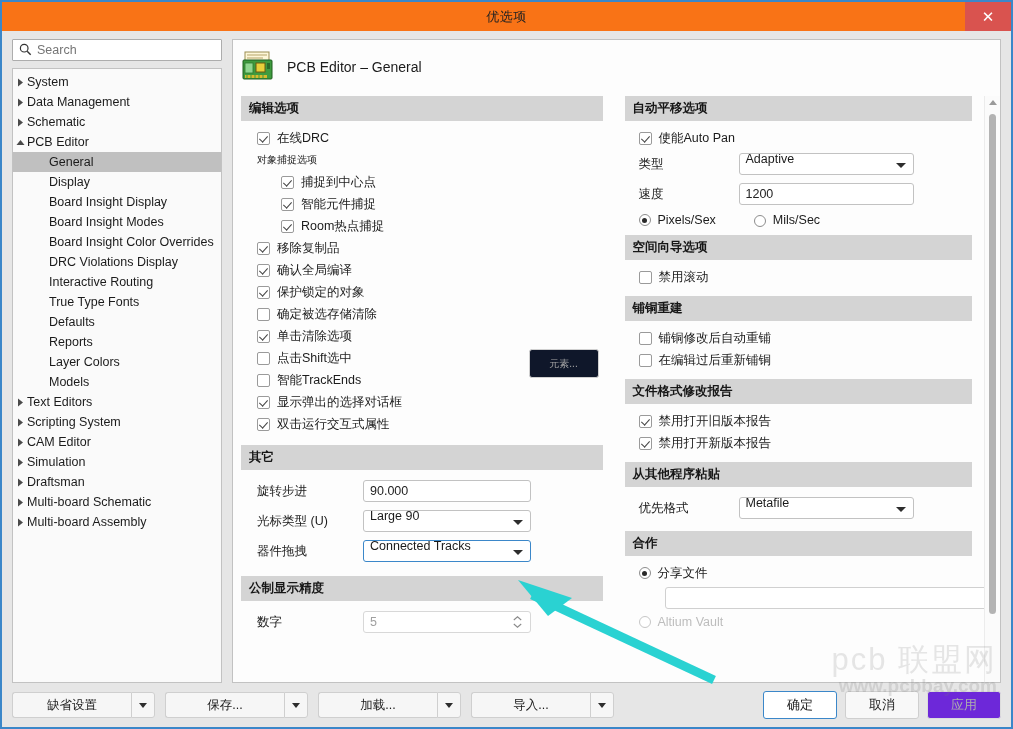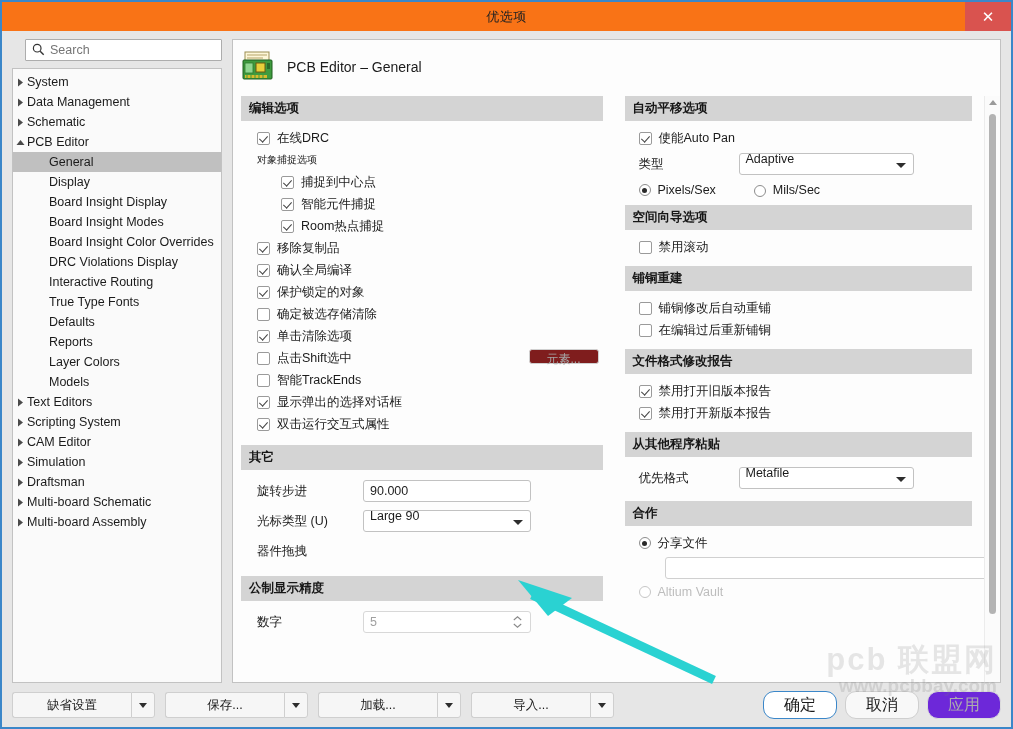--- a/index.html
+++ b/index.html
@@ -62,21 +62,20 @@
   .nav-col {
     width: 210px;
     flex: 0 0 210px;
     display: flex;
     flex-direction: column;
   }
   .search-wrap {
     position: relative;
     height: 22px;
     margin-bottom: 7px;
-    margin-left: 13px;
   }
   .search-input {
     width: 100%;
     height: 22px;
     box-sizing: border-box;
     border: 1px solid #adadad;
     background: #fff;
     padding: 0 4px 0 24px;
     font-family: inherit;
     font-size: 12.5px;
@@ -283,26 +282,26 @@
     align-items: center;
     padding: 0 22px 0 6px;
     font-size: 12.5px;
     color: #a0a0a0;
   }
   .spin .spin-arrows {
     position: absolute; right: 8px; top: 4px;
     display: flex; flex-direction: column; gap: 2px;
   }
   .small-btn {
-    width: 70px; height: 15px;
+    width: 70px; height: 29px;
     border: 1px solid #d0d0d0;
-    background: #7f1d1d;
+    background: #0f172a;
     border-radius: 3px;
     font-family: inherit;
-    font-size: 12px;
+    font-size: 10px;
     color: #a6a6a6;
     cursor: default;
   }
   .browse-row {
     padding-left: 40px;
     margin-top: 3px;
   }
   .browse-box {
     position: relative;
     height: 22px;
@@ -375,39 +374,39 @@
   .footer-right {
     position: absolute;
     right: 10px; top: 8px;
     display: flex;
     gap: 8px;
   }
   .fbtn {
     width: 74px; height: 28px;
     border: 1px solid #cfcfcf;
     background: #f8f8f8;
-    border-radius: 11px;
+    border-radius: 3px;
     font-family: inherit;
-    font-size: 16px;
+    font-size: 13px;
     color: #1b1b1b;
     cursor: default;
   }
   .fbtn.primary { border: 1px solid #3b87c9; background: #fff; }
   .fbtn.disabled { color: #adadad; background: #6d28d9; border-color: #dcdcdc; }
   
   .watermark {
     position: absolute;
     right: 14px; bottom: 30px;
     pointer-events: none;
     text-align: right;
     user-select: none;
   }
   .wm1 {
     font-size: 31px;
-    font-weight: bold;
+    font-weight: normal;
     color: rgba(120,120,120,0.18);
     letter-spacing: 2px;
     line-height: 30px;
   }
   .wm2 {
     font-size: 19px;
     font-weight: bold;
     color: rgba(120,120,120,0.20);
     line-height: 22px;
   }
@@ -667,20 +666,24 @@
             <div class="field-row">
               <span class="field-label">光标类型 (U)</span>
               <div class="combo">
                 <span>Large 90</span>
                 <i class="arrow"></i>
               </div>
             </div>
 
             <div class="field-row">
               <span class="field-label">器件拖拽</span>
+              <div class="combo focus">
+                <span>Connected Tracks</span>
+                <i class="arrow"></i>
+              </div>
             </div>
 
             <div class="group-head" style="margin-top:10px">公制显示精度</div>
 
             <div class="field-row">
               <span class="field-label">数字</span>
               <div class="spin">
                 <span>5</span>
                 <span class="spin-arrows">
                   <svg width="9" height="5" viewBox="0 0 9 5">
@@ -704,20 +707,24 @@
             </div>
 
             <div class="field-row" style="padding-left:14px">
               <span class="field-label r">类型</span>
               <div class="combo" style="width:175px">
                 <span>Adaptive</span>
                 <i class="arrow"></i>
               </div>
             </div>
 
+            <div class="field-row" style="padding-left:14px">
+              <span class="field-label r">速度</span>
+              <input class="txtbox" style="width: 175px;" type="text" value="1200">
+            </div>
 
             <div class="opt-row ind2" style="margin-bottom:4px">
               <span class="radio on"></span>
               <span class="opt-label">Pixels/Sex</span>
               <span style="display:inline-flex;align-items:flex-end;margin-left:38px">
                 <span class="radio"></span>
                 <span class="opt-label">Mils/Sec</span>
               </span>
             </div>
 

